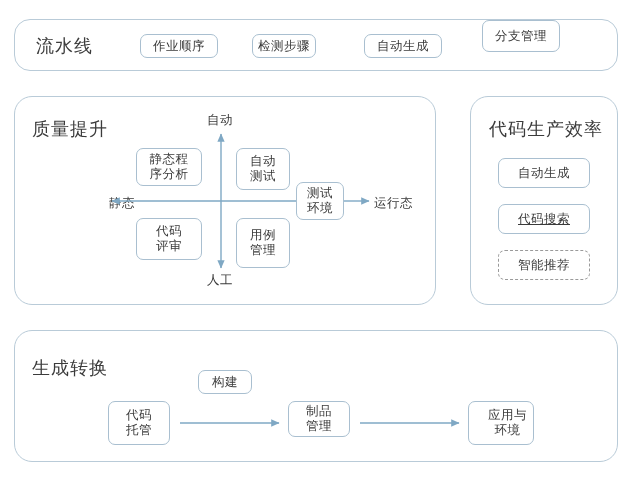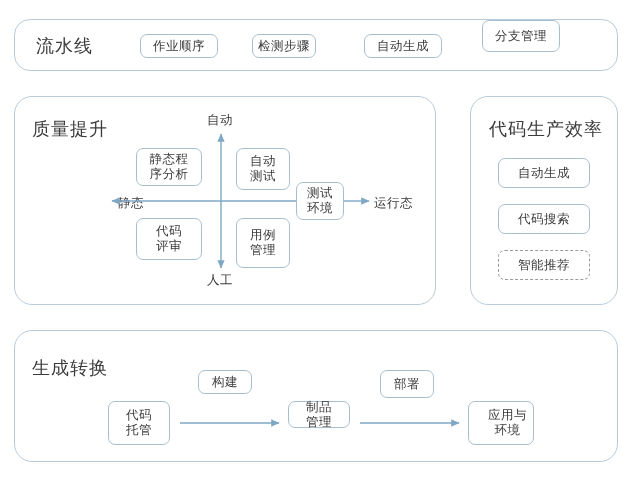--- a/index.html
+++ b/index.html
@@ -77,41 +77,41 @@
 
   
   #q-static-analysis { left: 136px; top: 148px; width: 66px; height: 38px; }
   #q-auto-test       { left: 236px; top: 148px; width: 54px; height: 42px; }
   #q-code-review     { left: 136px; top: 218px; width: 66px; height: 42px; }
   #q-case-mgmt       { left: 236px; top: 218px; width: 54px; height: 50px; }
   #q-test-env        { left: 296px; top: 182px; width: 48px; height: 38px; }
 
   
   #cp-0 { left: 498px; top: 158px; width: 92px; height: 30px; }
-  #cp-1 { left: 498px; top: 204px; width: 92px; height: 30px; }
+  #cp-1 { left: 498px; top: 204px; width: 92px; height: 30px; text-decoration: underline; }
   #cp-2 { left: 498px; top: 250px; width: 92px; height: 30px; }
 
   
   #bf-code-host  { left: 108px; top: 401px; width: 62px; height: 44px; }
   #bf-build-lbl  { left: 198px; top: 370px; width: 54px; height: 24px; }
-  #bf-artifact   { left: 288px; top: 401px; width: 62px; height: 27px; }
+  #bf-artifact   { left: 288px; top: 401px; width: 62px; height: 36px; }
   #bf-deploy-lbl { left: 380px; top: 370px; width: 54px; height: 28px; }
   #bf-app-env    { left: 468px; top: 401px; width: 66px; height: 44px; padding-left: 13px; }
 
   
   .axis-label {
     position: absolute;
     font-size: 12.5px;
     color: #3a3a3a;
     letter-spacing: 0.5px;
     white-space: nowrap;
   }
   #axis-top    { left: 207px; top: 112px; }
   #axis-bottom { left: 207px; top: 272px; }
-  #axis-left   { left: 84px;  top: 195px; padding-left: 34px; }
+  #axis-left   { left: 75px;  top: 195px; padding-left: 34px; }
   #axis-right  { left: 374px; top: 195px; }
 
   
   #vector-layer {
     position: absolute;
     left: 0; top: 0;
     width: 632px;
     height: 482px;
     pointer-events: none;
   }
@@ -156,21 +156,20 @@
   <div class="node dashed" id="cp-2">智能推荐</div>
 
   <div class="panel" id="panel-build"></div>
   <div class="panel-title" id="title-build">生成转换</div>
 
   <div class="node" id="bf-code-host">代码
 托管</div>
   <div class="node" id="bf-build-lbl">构建</div>
   <div class="node" id="bf-artifact">制品
 管理</div>
-  <div class="node" id="bf-deploy-lbl">部署</div>
   <div class="node" id="bf-app-env">应用与
 环境</div>
 
   <svg id="vector-layer" viewBox="0 0 632 482" xmlns="http://www.w3.org/2000/svg">
     <defs>
       <marker id="arrow-head" markerWidth="7" markerHeight="7" refX="5.6" refY="3" orient="auto" markerUnits="strokeWidth">
         <path d="M0,0.4 L6,3 L0,5.6 z" fill="#7fa8c4"></path>
       </marker>
     </defs>
 

